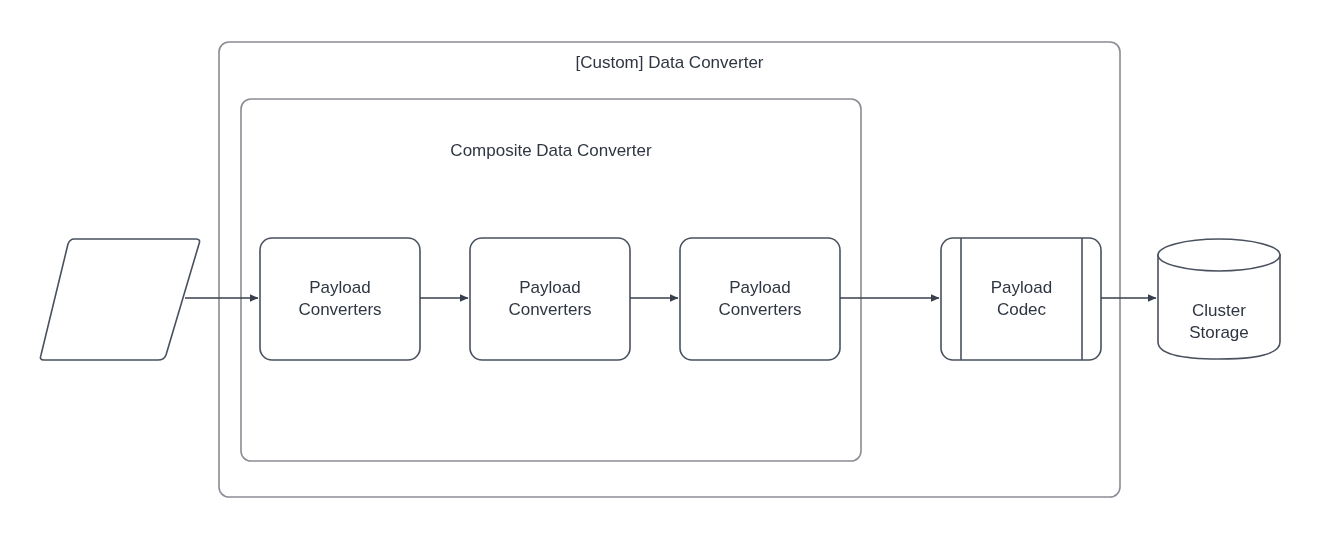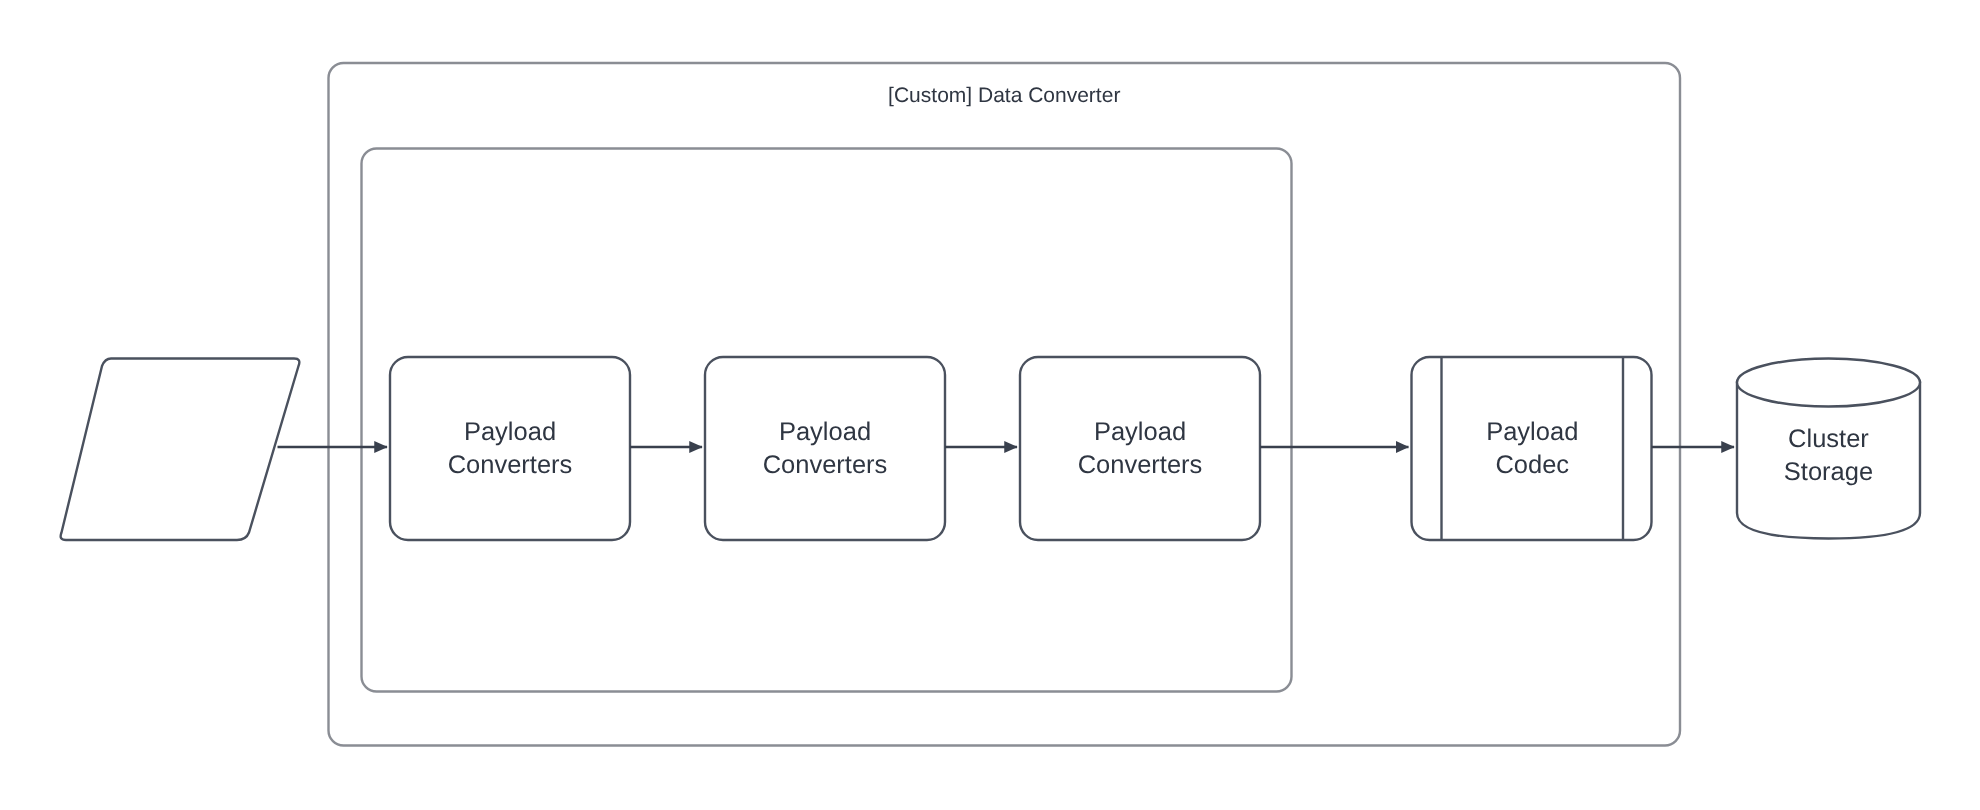--- a/index.html
+++ b/index.html
@@ -30,21 +30,21 @@
     position: absolute;
     text-align: center;
     color: #2f3642;
     font-family: "Liberation Sans", sans-serif;
     font-size: 17px;
     line-height: 22px;
     white-space: pre-line;
     pointer-events: none;
   }
   .lbl-container-title {
-    font-size: 14px;
+    font-size: 17px;
   }
 </style>
 </head>
 <body>
 
 <div id="canvas">
 
   <svg id="diagram-svg" viewBox="0 0 1320 540">
     <defs>
       <marker id="arrowhead" markerWidth="9" markerHeight="8" refX="8.5" refY="4" orient="auto" markerUnits="userSpaceOnUse">
@@ -71,30 +71,31 @@
 
     <line x1="185" y1="298" x2="258" y2="298" stroke="#39404d" stroke-width="1.6" marker-end="url(#arrowhead)"></line>
     <line x1="420" y1="298" x2="468" y2="298" stroke="#39404d" stroke-width="1.6" marker-end="url(#arrowhead)"></line>
     <line x1="630" y1="298" x2="678" y2="298" stroke="#39404d" stroke-width="1.6" marker-end="url(#arrowhead)"></line>
     <line x1="840" y1="298" x2="939" y2="298" stroke="#39404d" stroke-width="1.6" marker-end="url(#arrowhead)"></line>
     <line x1="1101" y1="298" x2="1156" y2="298" stroke="#39404d" stroke-width="1.6" marker-end="url(#arrowhead)"></line>
   </svg>
 
   <div class="lbl lbl-container-title" style="left:219px; top:52px; width:901px;">[Custom] Data Converter</div>
 
+  <div class="lbl lbl-container-title" style="left:241px; top:140px; width:620px;">Composite Data Converter</div>
 
 
   <div class="lbl" style="left:260px; top:277px; width:160px;">Payload
 Converters</div>
 
   <div class="lbl" style="left:470px; top:277px; width:160px;">Payload
 Converters</div>
 
   <div class="lbl" style="left:680px; top:277px; width:160px;">Payload
 Converters</div>
 
   <div class="lbl" style="left:961px; top:277px; width:121px;">Payload
 Codec</div>
 
-  <div class="lbl" style="left:1158px; top:282px; width:122px;">Cluster
+  <div class="lbl" style="left:1158px; top:300px; width:122px;">Cluster
 Storage</div>
 
 </div>
 
 </body></html>

